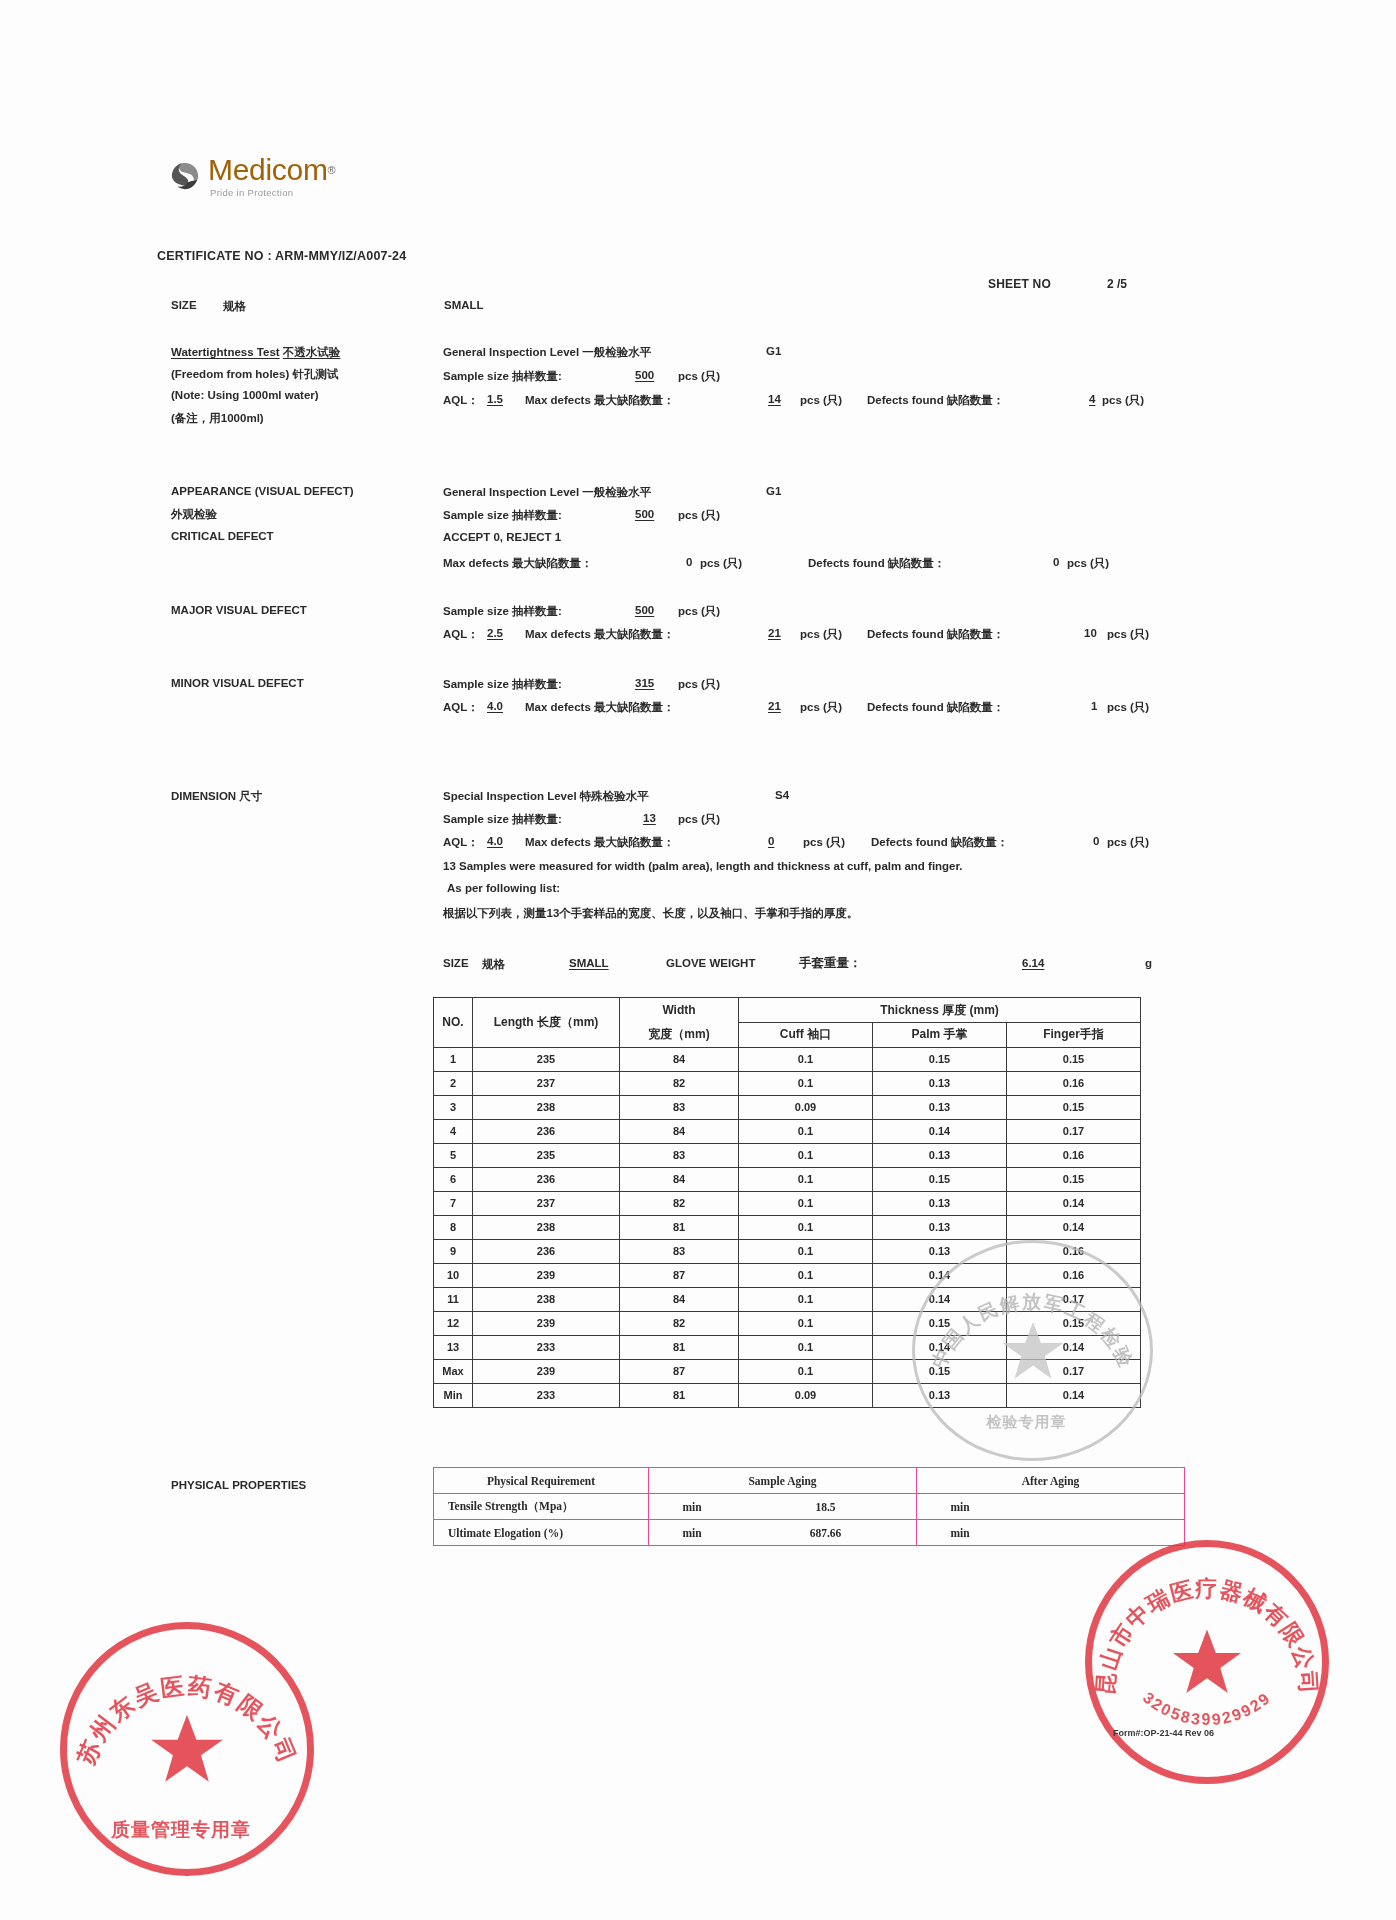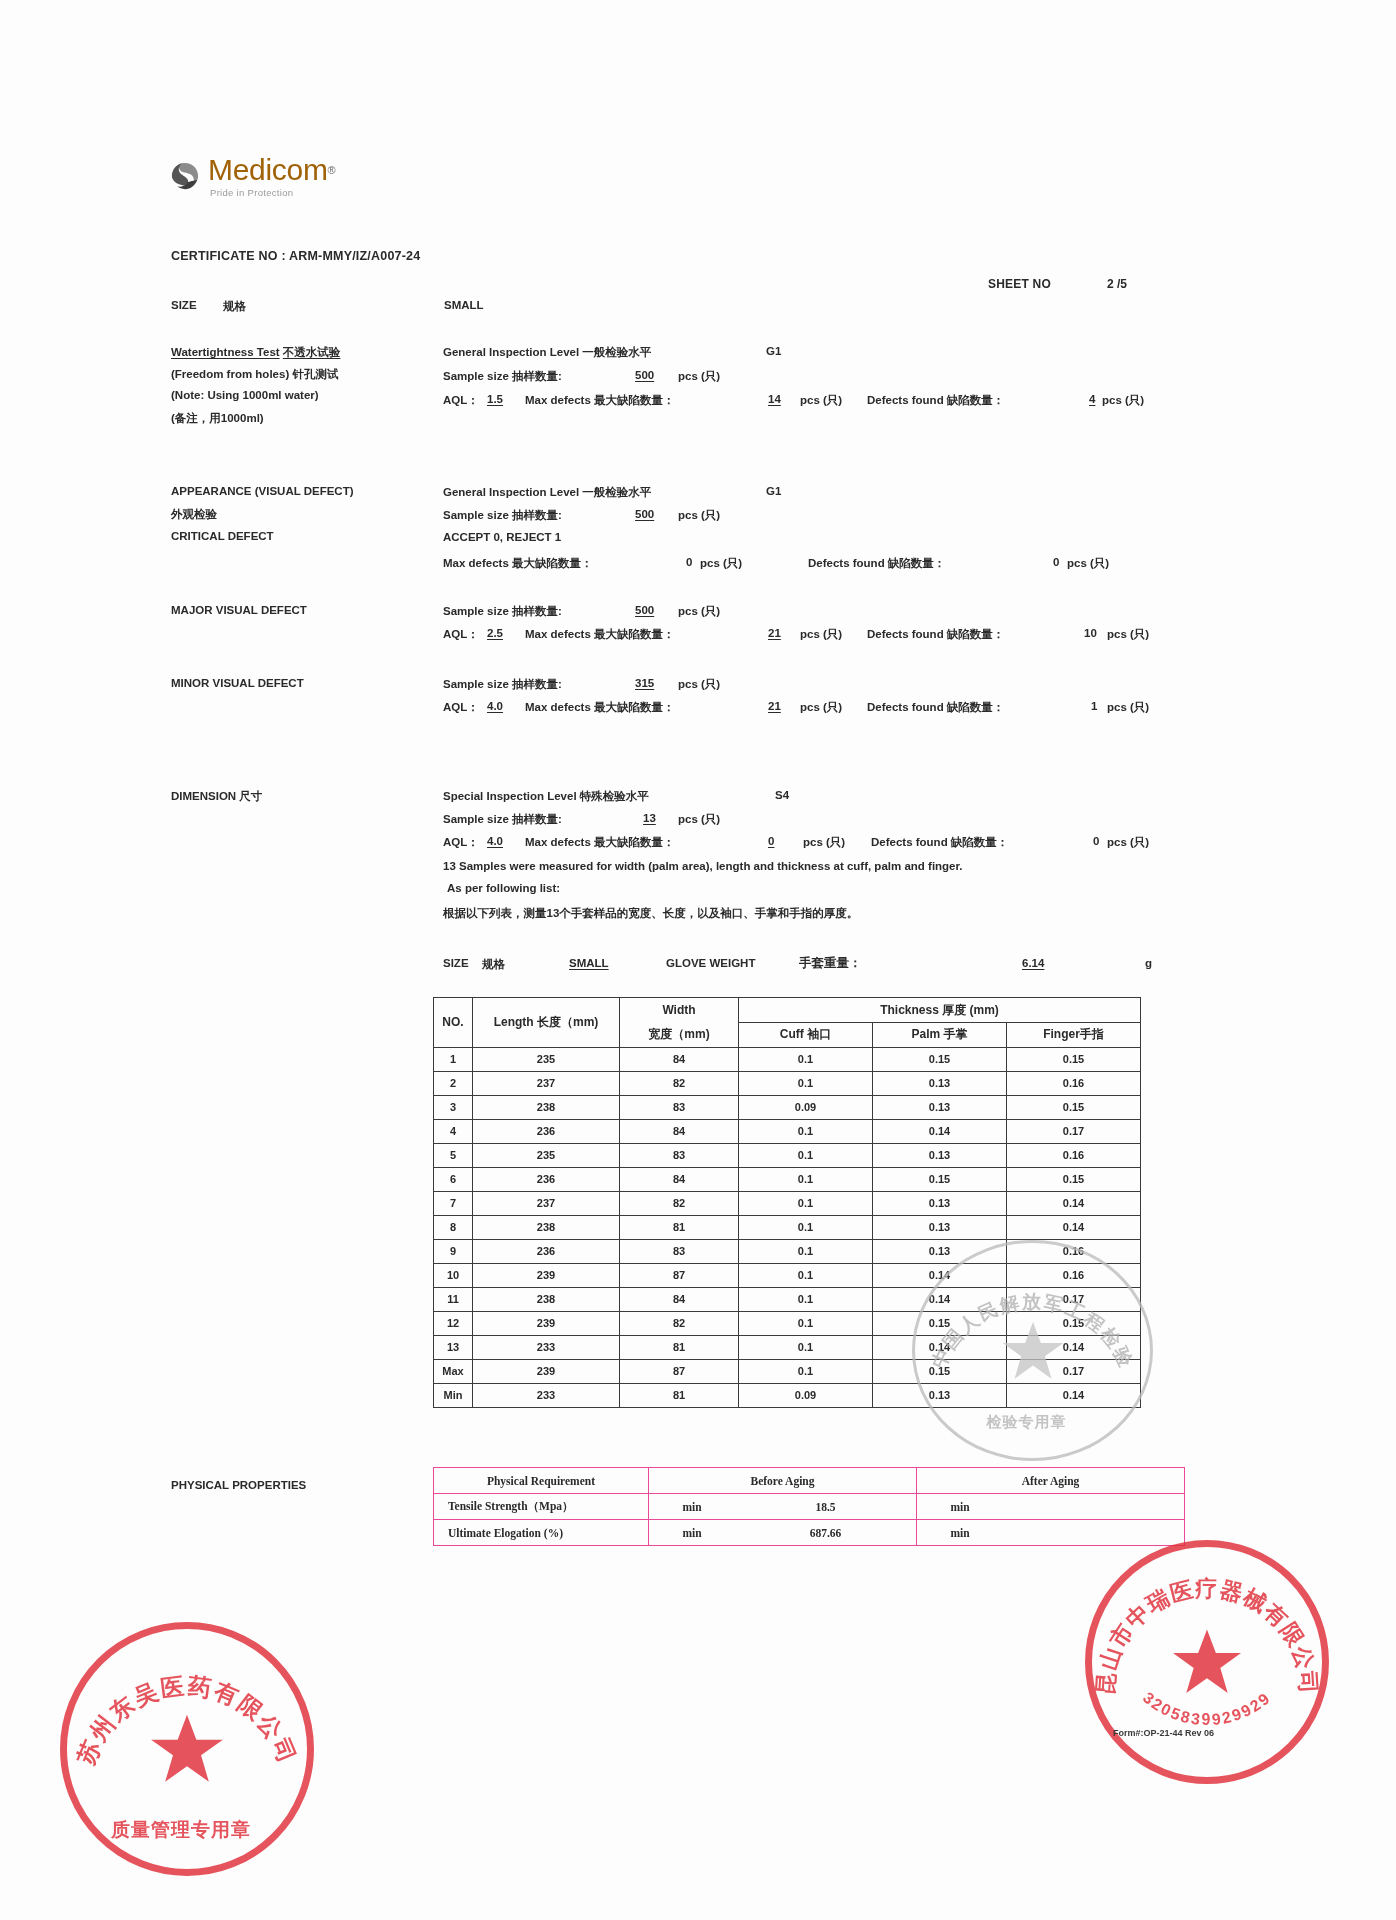--- a/index.html
+++ b/index.html
@@ -18,21 +18,21 @@
   .logo-mark{width:30px;height:30px;margin-right:8px;}
   .logo-text-block{display:flex;flex-direction:column;line-height:1;}
   .logo-word{font-size:30px;font-weight:400;color:#a16207;letter-spacing:-0.3px;}
   .logo-tm{font-size:11px;vertical-align:super;color:#6a6a6a;}
   .logo-tag{font-size:9.5px;color:#9a9a9a;letter-spacing:.3px;margin-top:3px;margin-left:2px;}
 
   
   .t{position:absolute;white-space:nowrap;}
   .u{text-decoration:underline;text-underline-offset:2px;}
 
-  .cert{left:171px;top:249px;font-size:12.5px;font-weight:bold;letter-spacing:.2px;}
+  .cert{left:157px;top:249px;font-size:12.5px;font-weight:bold;letter-spacing:.2px;}
   .sheet-lbl{left:988px;top:277px;font-size:12px;font-weight:bold;letter-spacing:.2px;}
   .sheet-val{left:1107px;top:277px;font-size:12px;font-weight:bold;}
 
   .size-lbl{left:171px;top:299px;font-size:11.5px;font-weight:bold;}
   .size-cn{left:223px;top:299px;font-size:11.5px;font-weight:bold;}
   .size-val{left:444px;top:299px;font-size:11.5px;font-weight:bold;}
 
   
   .dim-table{position:absolute;left:433px;top:997px;border-collapse:collapse;font-size:11px;font-weight:bold;}
   .dim-table td,.dim-table th{border:1px solid #3a3a3a;text-align:center;padding:0;}
@@ -350,21 +350,21 @@
           <td class="numcell">0.14</td>
         </tr>
       </tbody>
   </table>
 
   <div class="t phys-lbl">PHYSICAL PROPERTIES</div>
   <table class="phys-table">
     <thead>
       <tr>
         <td class="p-req">Physical Requirement</td>
-        <td class="p-minlab" colspan="2" style="width:235px;">Before Aging</td>
+        <td class="p-minlab" colspan="2" style="width:235px;">Sample Aging</td>
         <td class="p-minlab2" colspan="2" style="width:235px;">After Aging</td>
       </tr>
     </thead>
     <tbody id="phys-body">
         <tr>
           <td class="p-req" style="text-align: left; padding-left: 14px;">Tensile Strength（Mpa）</td>
           <td class="p-minlab" style="border-right: none;">min</td>
           <td class="p-val" style="border-left: none;">18.5</td>
           <td class="p-minlab2" style="border-right: none;">min</td>
           <td class="p-val2" style="border-left: none;"></td>

